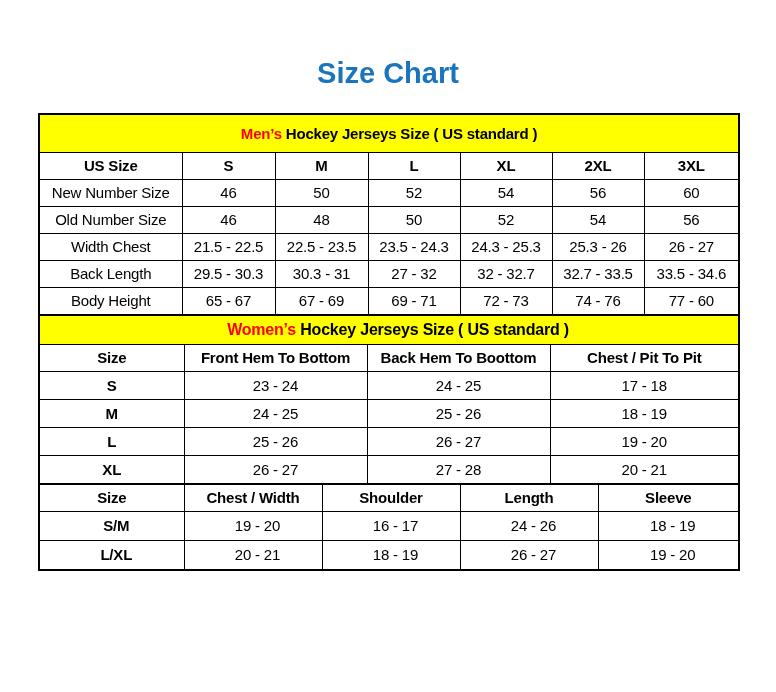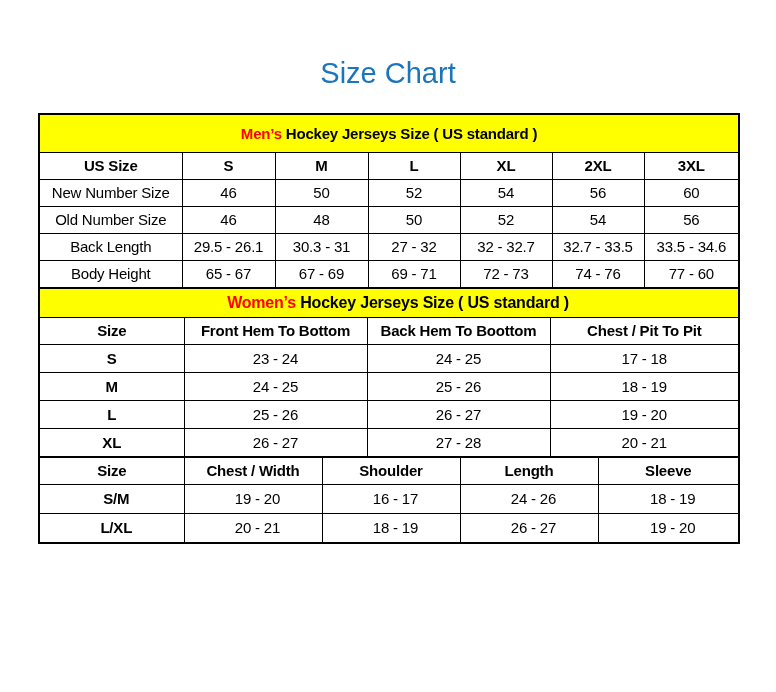--- a/index.html
+++ b/index.html
@@ -7,21 +7,21 @@
     width: 776px; height: 692px;
     background: #ffffff;
     font-family: "Liberation Sans", sans-serif;
     color: #000000;
     overflow: hidden;
   }
   .page-title {
     text-align: center;
     color: #1b75bc;
     font-size: 29px;
-    font-weight: 400;
+    font-weight: 700;
     margin: 58px 0 0 0;
     line-height: 1.1;
   }
   .tables-wrap {
     width: 700px;
     margin: 23px auto 0 auto;
   }
   table.size-table {
     border-collapse: collapse;
     table-layout: fixed;
@@ -106,22 +106,31 @@
         <tr>
           <td class="row-label">Old Number Size</td>
           <td>46</td>
           <td>48</td>
           <td>50</td>
           <td>52</td>
           <td>54</td>
           <td>56</td>
         </tr>
         <tr>
+          <td class="row-label">Width Chest</td>
+          <td>21.5 - 22.5</td>
+          <td>22.5 - 23.5</td>
+          <td>23.5 - 24.3</td>
+          <td>24.3 - 25.3</td>
+          <td>25.3 - 26</td>
+          <td>26 - 27</td>
+        </tr>
+        <tr>
           <td class="row-label">Back Length</td>
-          <td>29.5 - 26.1</td>
+          <td>29.5 - 30.3</td>
           <td>30.3 - 31</td>
           <td>27 - 32</td>
           <td>32 - 32.7</td>
           <td>32.7 - 33.5</td>
           <td>33.5 - 34.6</td>
         </tr>
         <tr>
           <td class="row-label">Body Height</td>
           <td>65 - 67</td>
           <td>67 - 69</td>

